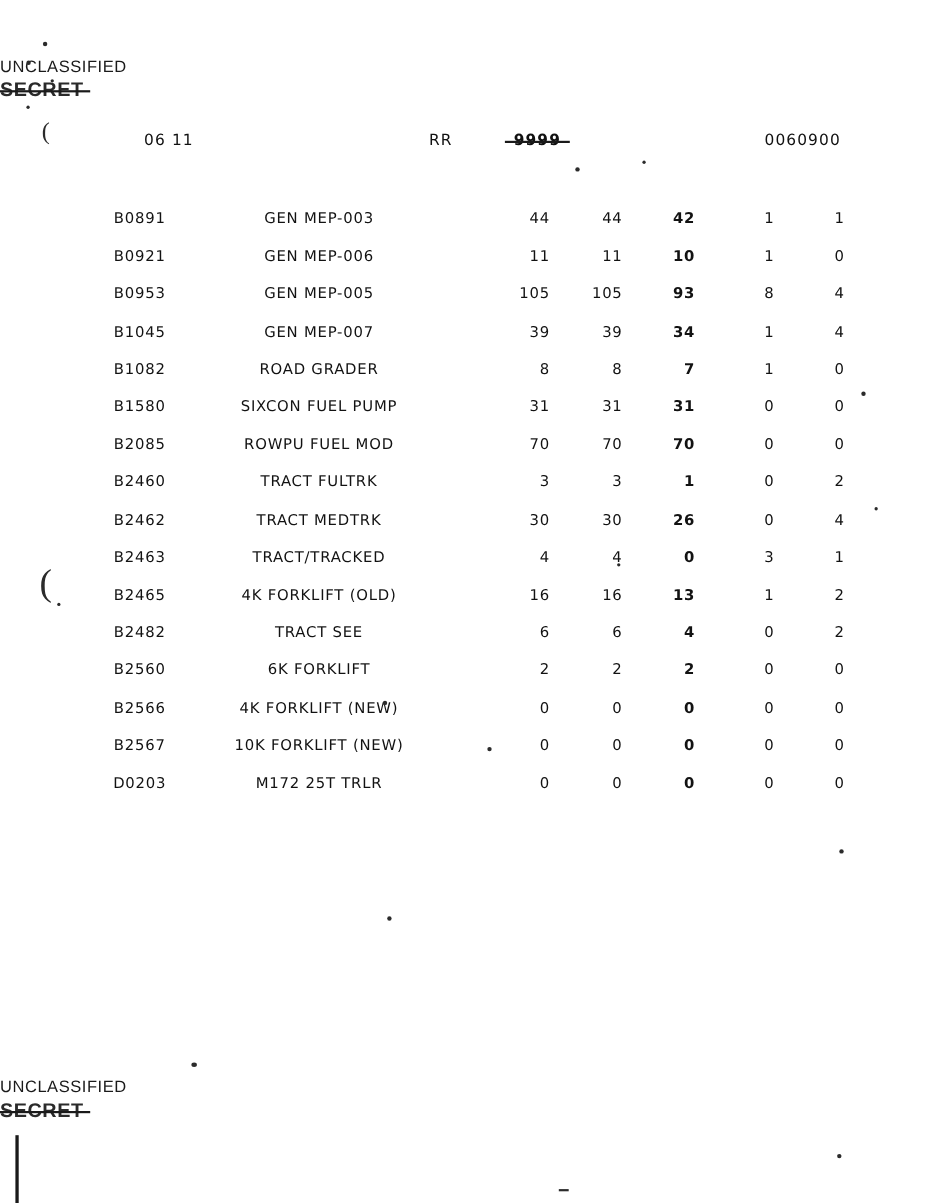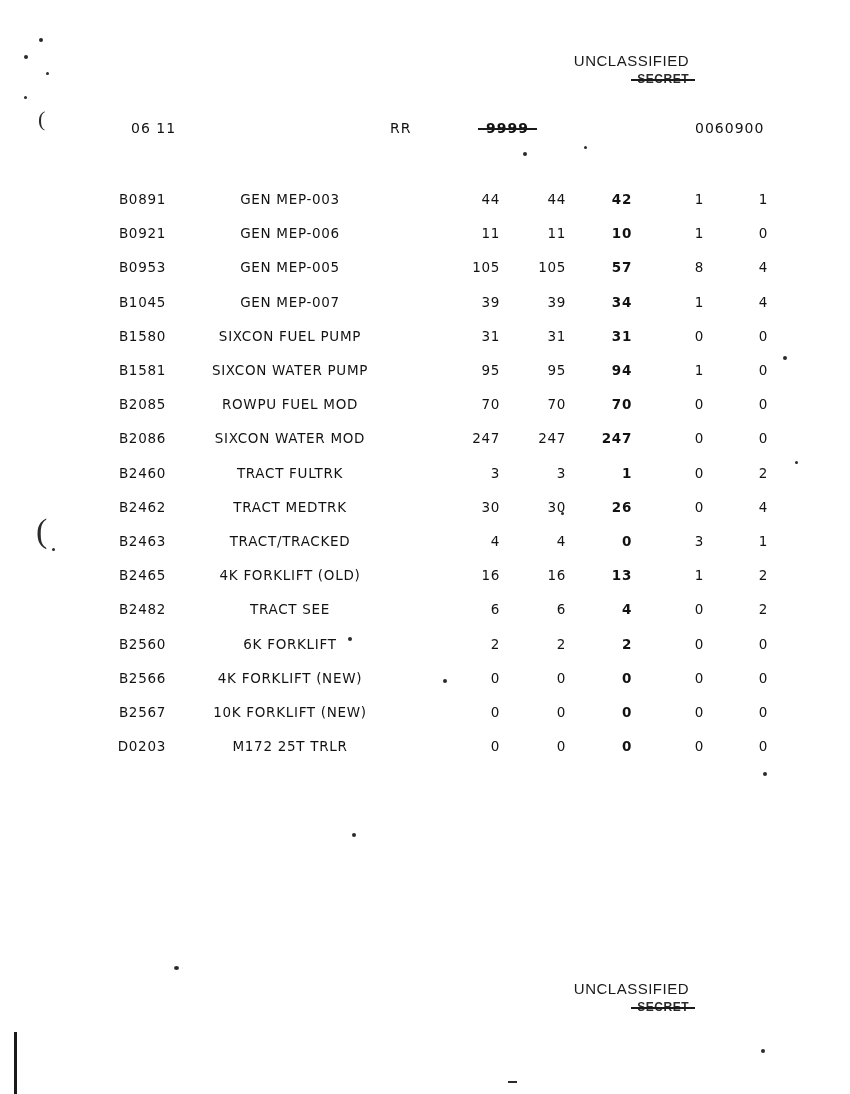--- a/index.html
+++ b/index.html
@@ -20,36 +20,36 @@
     position: relative;
     width: 850px;
     height: 1094px;
   }
 
   
   .class-banner {
     position: absolute;
     left: 0;
     width: 689px;
-    text-align: right;
+    text-align: left;
     font-size: 15px;
     letter-spacing: 0.5px;
     color: #1a1a1a;
   }
   .class-banner .unclass {
     display: block;
     font-family: "Liberation Sans", sans-serif;
     font-size: 15px;
   }
   .class-banner .secret {
     display: inline-block;
     position: relative;
     font-family: "Liberation Sans", sans-serif;
     font-weight: bold;
-    font-size: 12px;
+    font-size: 18px;
     letter-spacing: 0.5px;
     margin-top: 2px;
     color: #2a2a2a;
   }
   .class-banner .secret::after {
     content: "";
     position: absolute;
     left: -6px;
     right: -6px;
     top: 52%;
@@ -77,21 +77,21 @@
     left: 88px;
     top: 0;
   }
   .header-row .h-prec {
     position: absolute;
     left: 347px;
     top: 0;
   }
   .header-row .h-struck {
     position: absolute;
-    left: 443px;
+    left: 424px;
     top: 0;
     font-weight: bold;
   }
   .header-row .h-struck::after {
     content: "";
     position: absolute;
     left: -8px;
     right: -8px;
     top: 52%;
     height: 2px;
@@ -114,21 +114,21 @@
     letter-spacing: 0.7px;
     border-collapse: collapse;
   }
   .report tr { height: 34.2px; }
   .report td {
     padding: 0;
     white-space: nowrap;
     vertical-align: middle;
     color: #121212;
   }
-  .c-code  { width: 78px;  text-align: right; }
+  .c-code  { width: 78px;  text-align: center; }
   .c-name  { width: 248px; text-align: center; }
   .c-n1    { width: 86px;  text-align: right; padding-right: 6px; }
   .c-n2    { width: 66px;  text-align: right; padding-right: 6px; }
   .c-n3    { width: 66px;  text-align: right; padding-right: 6px; font-weight: bold; }
   .c-n4    { width: 72px;  text-align: right; padding-right: 6px; }
   .c-n5    { width: 64px;  text-align: right; padding-right: 6px; }
 
   
   .mark {
     position: absolute;
@@ -180,66 +180,57 @@
         <td class="c-n2">11</td>
         <td class="c-n3">10</td>
         <td class="c-n4">1</td>
         <td class="c-n5">0</td>
       </tr>
       <tr>
         <td class="c-code">B0953</td>
         <td class="c-name">GEN MEP-005</td>
         <td class="c-n1">105</td>
         <td class="c-n2">105</td>
-        <td class="c-n3">57</td>
+        <td class="c-n3">93</td>
         <td class="c-n4">8</td>
         <td class="c-n5">4</td>
       </tr>
       <tr>
         <td class="c-code">B1045</td>
         <td class="c-name">GEN MEP-007</td>
         <td class="c-n1">39</td>
         <td class="c-n2">39</td>
         <td class="c-n3">34</td>
         <td class="c-n4">1</td>
         <td class="c-n5">4</td>
       </tr>
       <tr>
+        <td class="c-code">B1082</td>
+        <td class="c-name">ROAD GRADER</td>
+        <td class="c-n1">8</td>
+        <td class="c-n2">8</td>
+        <td class="c-n3">7</td>
+        <td class="c-n4">1</td>
+        <td class="c-n5">0</td>
+      </tr>
+      <tr>
         <td class="c-code">B1580</td>
         <td class="c-name">SIXCON FUEL PUMP</td>
         <td class="c-n1">31</td>
         <td class="c-n2">31</td>
         <td class="c-n3">31</td>
         <td class="c-n4">0</td>
         <td class="c-n5">0</td>
       </tr>
       <tr>
-        <td class="c-code">B1581</td>
-        <td class="c-name">SIXCON WATER PUMP</td>
-        <td class="c-n1">95</td>
-        <td class="c-n2">95</td>
-        <td class="c-n3">94</td>
-        <td class="c-n4">1</td>
-        <td class="c-n5">0</td>
-      </tr>
-      <tr>
         <td class="c-code">B2085</td>
         <td class="c-name">ROWPU FUEL MOD</td>
         <td class="c-n1">70</td>
         <td class="c-n2">70</td>
         <td class="c-n3">70</td>
-        <td class="c-n4">0</td>
-        <td class="c-n5">0</td>
-      </tr>
-      <tr>
-        <td class="c-code">B2086</td>
-        <td class="c-name">SIXCON WATER MOD</td>
-        <td class="c-n1">247</td>
-        <td class="c-n2">247</td>
-        <td class="c-n3">247</td>
         <td class="c-n4">0</td>
         <td class="c-n5">0</td>
       </tr>
       <tr>
         <td class="c-code">B2460</td>
         <td class="c-name">TRACT FULTRK</td>
         <td class="c-n1">3</td>
         <td class="c-n2">3</td>
         <td class="c-n3">1</td>
         <td class="c-n4">0</td>

